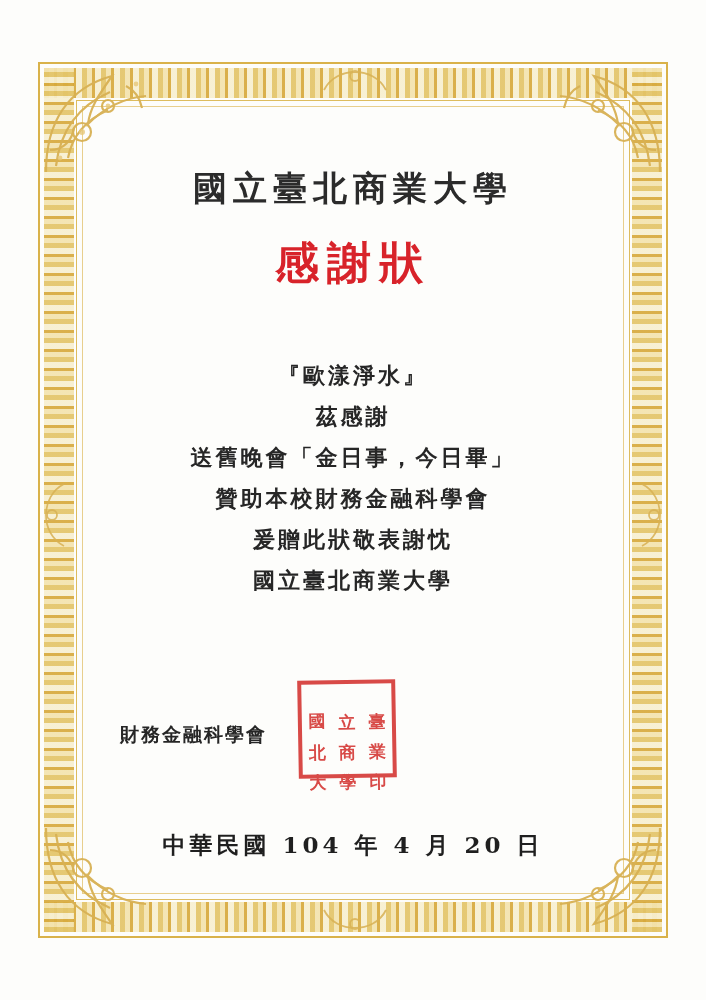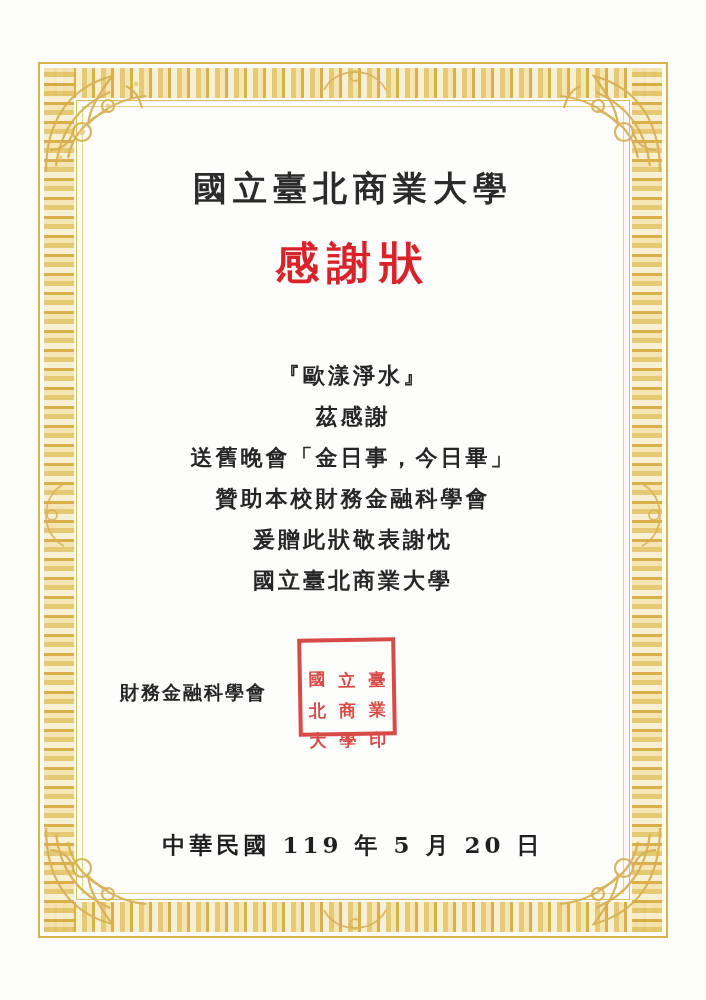--- a/index.html
+++ b/index.html
@@ -130,21 +130,21 @@
     font-weight: 700;
     line-height: 41px;
     letter-spacing: 3px;
   }
   .body-line { white-space: nowrap; }
 
   .signature-row {
     position: absolute;
     left: 0;
     right: 0;
-    top: 520px;
+    top: 562px;
     height: 110px;
   }
   .signer {
     position: absolute;
     left: 28px;
     top: 42px;
     font-family: "DejaVu Serif", serif;
     font-size: 19px;
     font-weight: 700;
     letter-spacing: 2px;
@@ -300,16 +300,16 @@
         <span>臺</span>
         <span>北</span>
         <span>商</span>
         <span>業</span>
         <span>大</span>
         <span>學</span>
         <span>印</span>
       </div>
     </div>
 
-    <div class="date-line">中華民國 119 年 5 月 20 日</div>
+    <div class="date-line">中華民國 104 年 4 月 20 日</div>
 
   </div>
 </div>
 
 </body></html>

